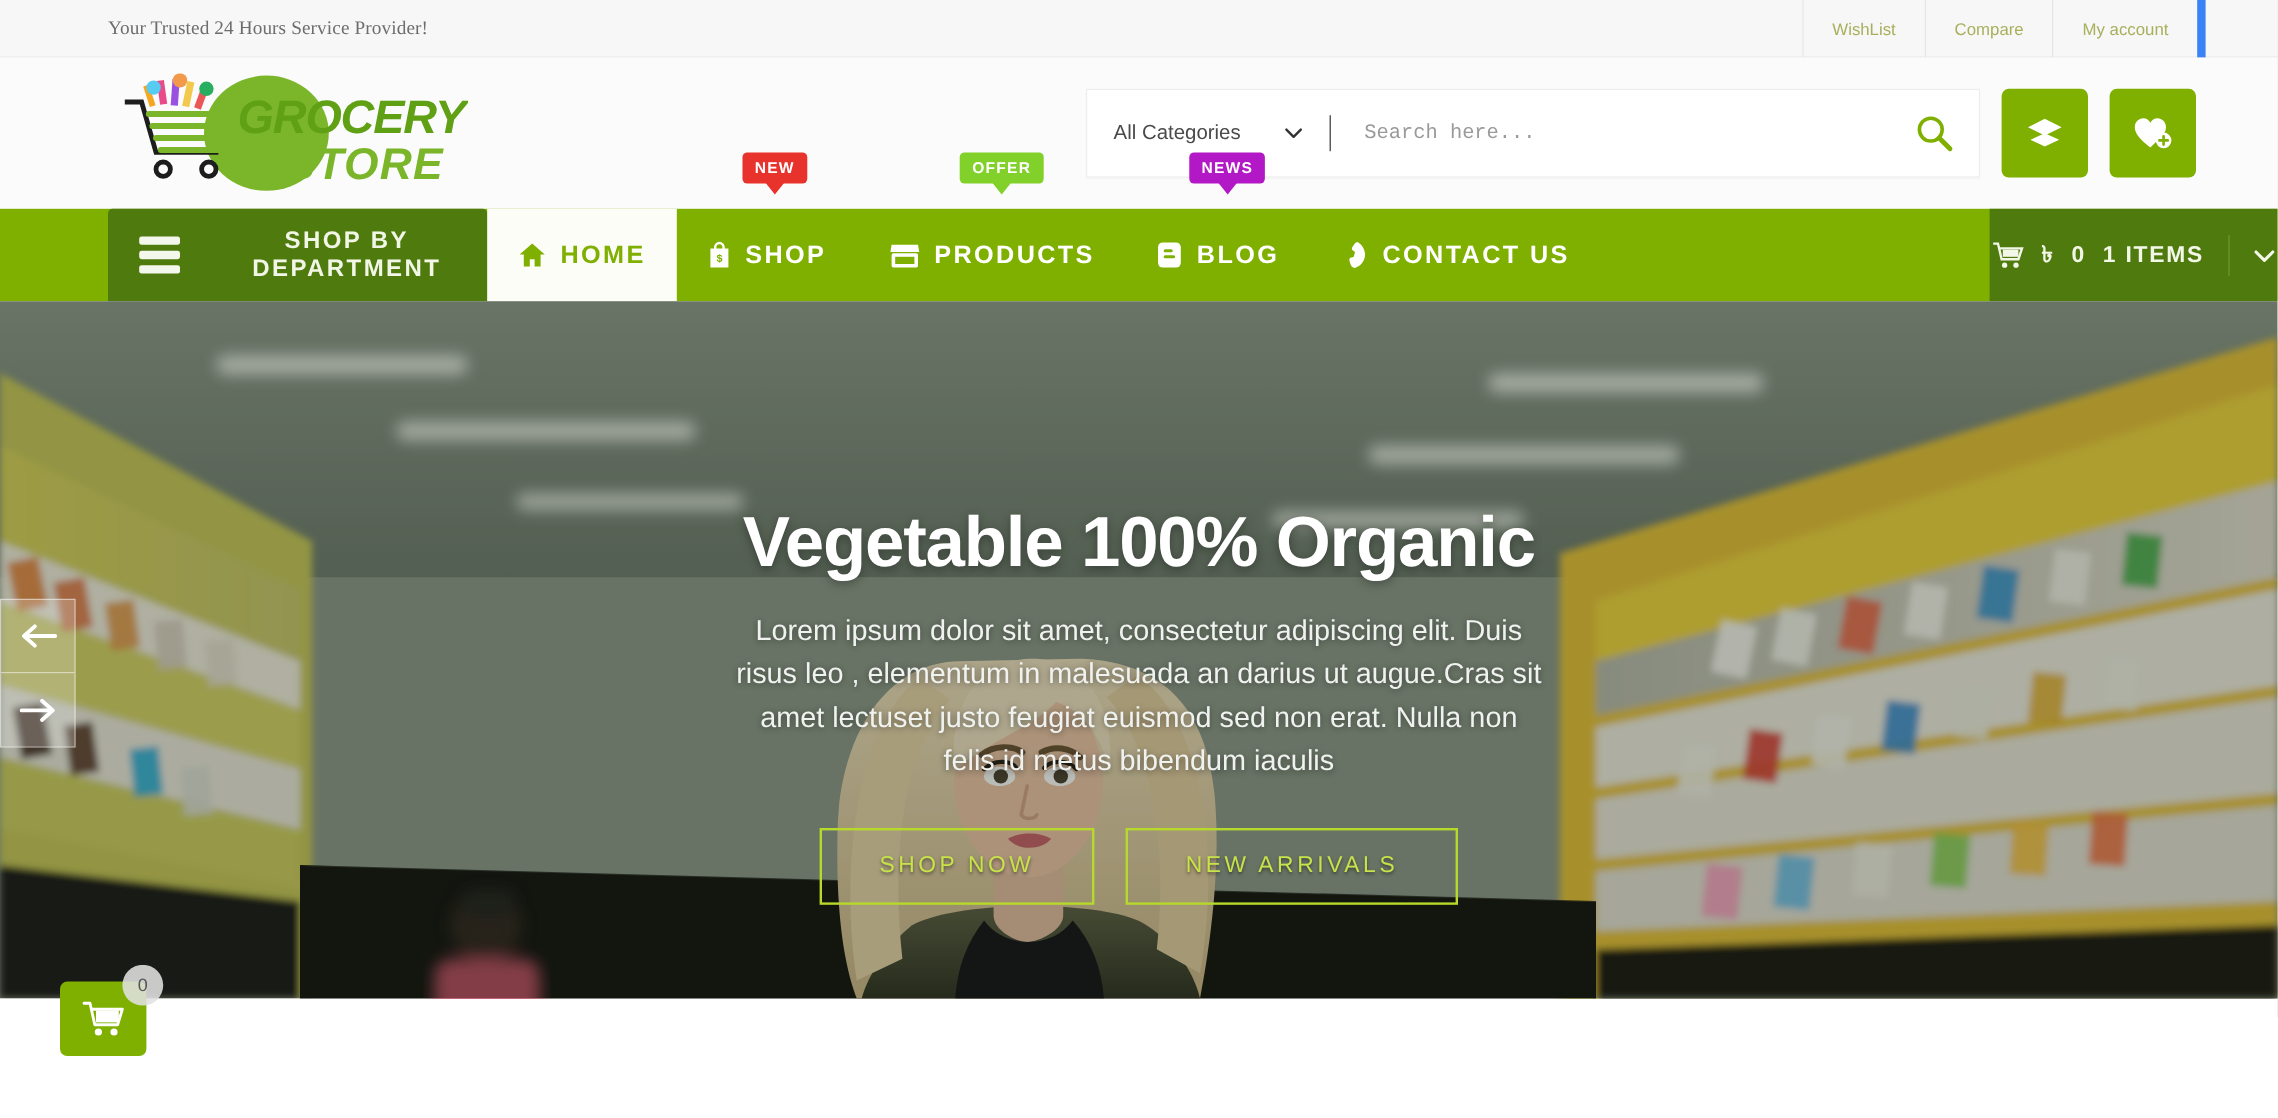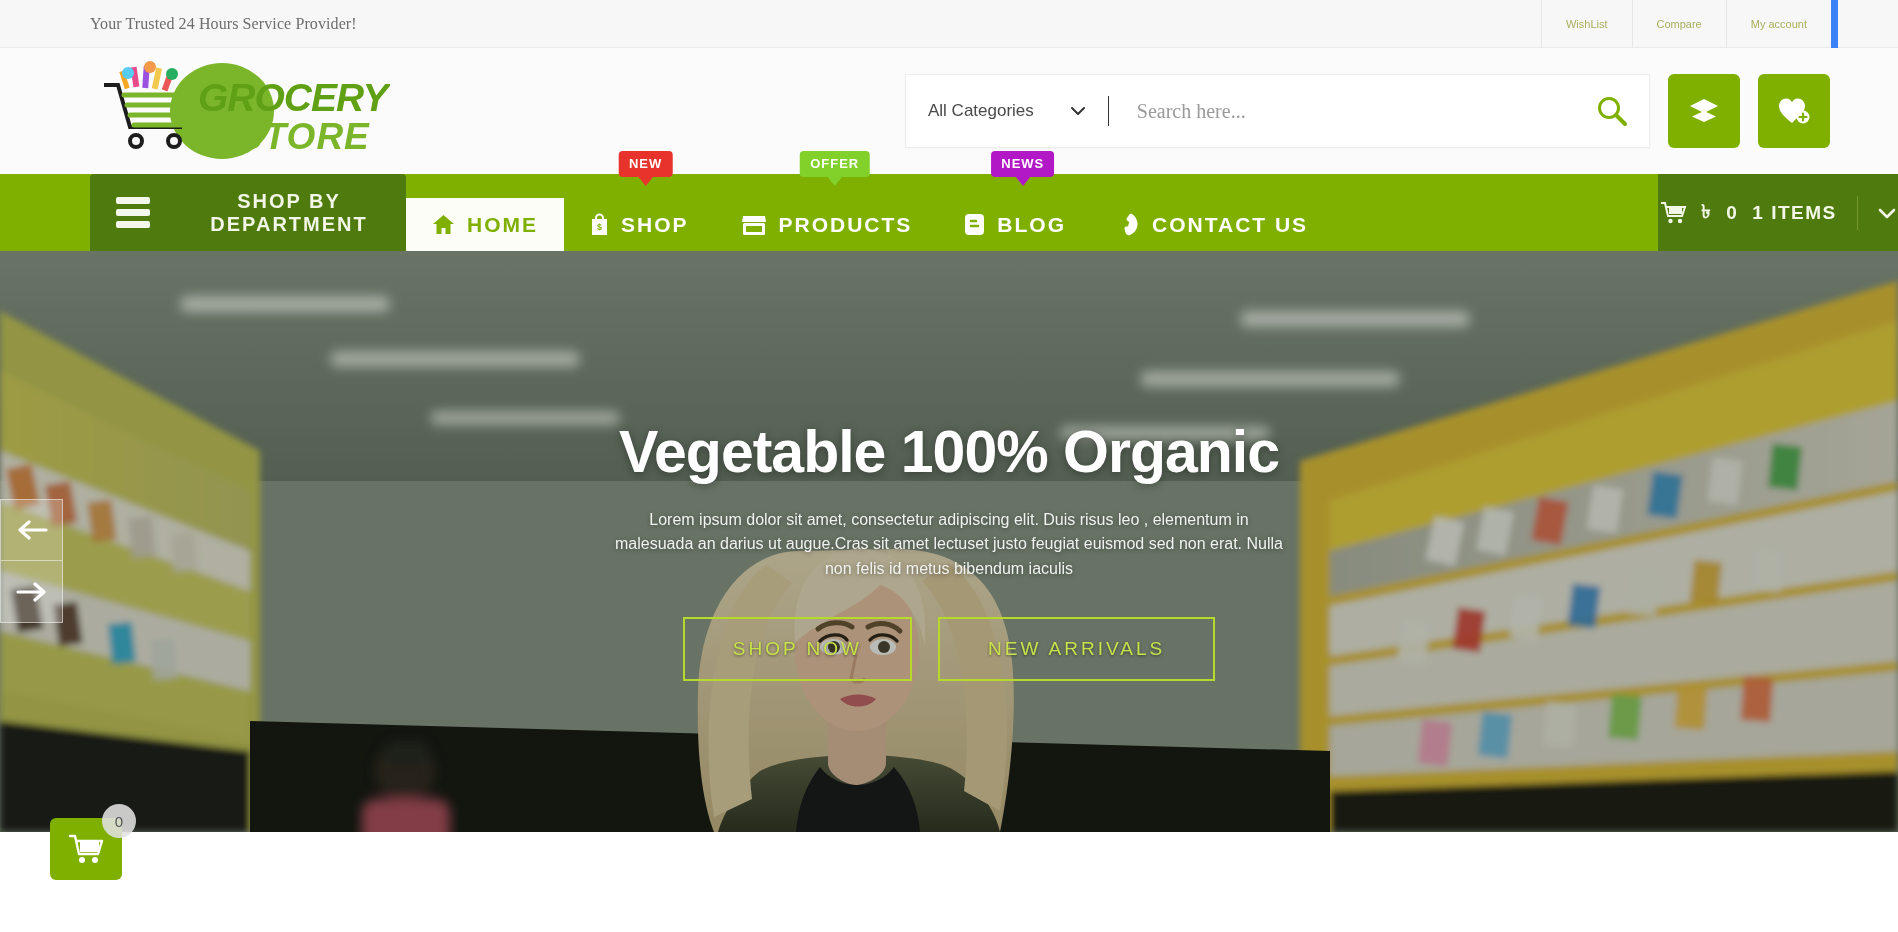--- a/index.html
+++ b/index.html
@@ -14,21 +14,21 @@
   
   .topbar {
     height: 48px; background: #f7f7f7; border-bottom: 1px solid #eaeaea;
     display: flex; align-items: center; justify-content: space-between;
   }
   .topbar-left { padding-left: 90px; }
   .topbar-msg { font-size: 16px; color: #6d6d6d; letter-spacing: .1px; font-family: Liberation Serif, serif; }
   .topbar-right { display: flex; align-items: stretch; height: 48px; padding-right: 60px; }
   .topbar-link {
     display: flex; align-items: center; padding: 0 24px;
-    font-size: 11px; color: #a8b05c; text-decoration: none;
+    font-size: 14px; color: #a8b05c; text-decoration: none;
     border-left: 1px solid #e6e6e6; white-space: nowrap;
   }
   .topbar-right .topbar-link:last-child { border-right: 7px solid #3b82f6; }
 
   
   .header {
     height: 126px; background: #fbfbfb;
     display: flex; align-items: center; position: relative;
   }
   .logo-wrap { margin-left: 90px; width: 300px; height: 100px; position: relative; }
@@ -45,22 +45,22 @@
   .cat-select {
     display: flex; align-items: center; gap: 36px;
     padding: 0 22px 0 22px; height: 100%; cursor: pointer;
     border: none; background: transparent;
   }
   .cat-label { font-size: 17px; color: #4a4a4a; font-family: "Liberation Sans", sans-serif; }
   .chev { width: 16px; height: 16px; display: block; }
   .vdiv { width: 1px; height: 30px; background: #353535; }
   .search-input {
     flex: 1; border: none; outline: none; height: 100%;
-    padding: 0 0 0 28px; font-size: 20px; color: #444;
-    font-family: Liberation Serif, serif; background: transparent;
+    padding: 0 0 0 28px; font-size: 17px; color: #444;
+    font-family: Liberation Mono, monospace; background: transparent;
   }
   .search-input::placeholder { color: #9a9a9a; }
   .search-btn {
     background: transparent; border: none; cursor: pointer;
     width: 74px; display: flex; align-items: center; justify-content: center;
   }
   .icon-btn {
     width: 72px; margin-left: 18px; background: #7fb000; border: none;
     border-radius: 6px; cursor: pointer;
     display: flex; align-items: center; justify-content: center;
@@ -79,21 +79,21 @@
   .dept-label {
     color: #f2f6e6; font-size: 20px; font-weight: bold;
     letter-spacing: 2px; font-family: "Liberation Sans", sans-serif;
   }
   .burger { display: flex; flex-direction: column; gap: 5px; }
   .burger span { display: block; width: 34px; height: 7px; background: #f4f8ec; border-radius: 2px; }
 
   .nav-items { display: flex; align-items: stretch; flex: 1; }
   .nav-item {
     display: flex; align-items: center; gap: 12px; padding: 0 26px;
-    color: #fff; text-decoration: none; position: relative; cursor: pointer; margin-top: 24px;
+    color: #fff; text-decoration: none; position: relative; cursor: pointer;
   }
   .nav-item.active { background: #fdfdf8; }
   .nav-item.active .nav-text { color: #7fb000; }
   .nav-text {
     font-size: 21px; font-weight: bold; letter-spacing: 2px;
     font-family: "Liberation Sans", sans-serif; white-space: nowrap;
   }
   .nav-badge {
     position: absolute; top: -47px; left: 50%; transform: translateX(-38%);
     color: #fff; font-size: 13px; font-weight: bold; letter-spacing: 1px;
@@ -124,21 +124,21 @@
     position: relative; z-index: 5; height: 100%;
     display: flex; flex-direction: column; align-items: center;
     justify-content: flex-start; padding-top: 172px; text-align: center;
   }
   .hero-title {
     font-size: 59px; font-weight: bold; color: #fff; line-height: 1;
     font-family: "Liberation Sans", sans-serif;
     text-shadow: 0 2px 8px rgba(0,0,0,.35); letter-spacing: -1px;
   }
   .hero-para {
-    margin-top: 26px; font-size: 16px; color: #f0f2ef; line-height: 1.52;
+    margin-top: 26px; font-size: 24px; color: #f0f2ef; line-height: 1.52;
     max-width: 680px; text-shadow: 0 1px 5px rgba(0,0,0,.45);
     font-family: "Liberation Sans", sans-serif;
   }
   .hero-btns { display: flex; gap: 26px; margin-top: 36px; }
   .hero-btn {
     padding: 19px 48px; border: 2px solid #b6d92b; background: transparent;
     color: #c8e24a; font-size: 19px; letter-spacing: 3px; cursor: pointer;
     font-family: "Liberation Sans", sans-serif; text-shadow: 0 1px 3px rgba(0,0,0,.5);
   }
 

